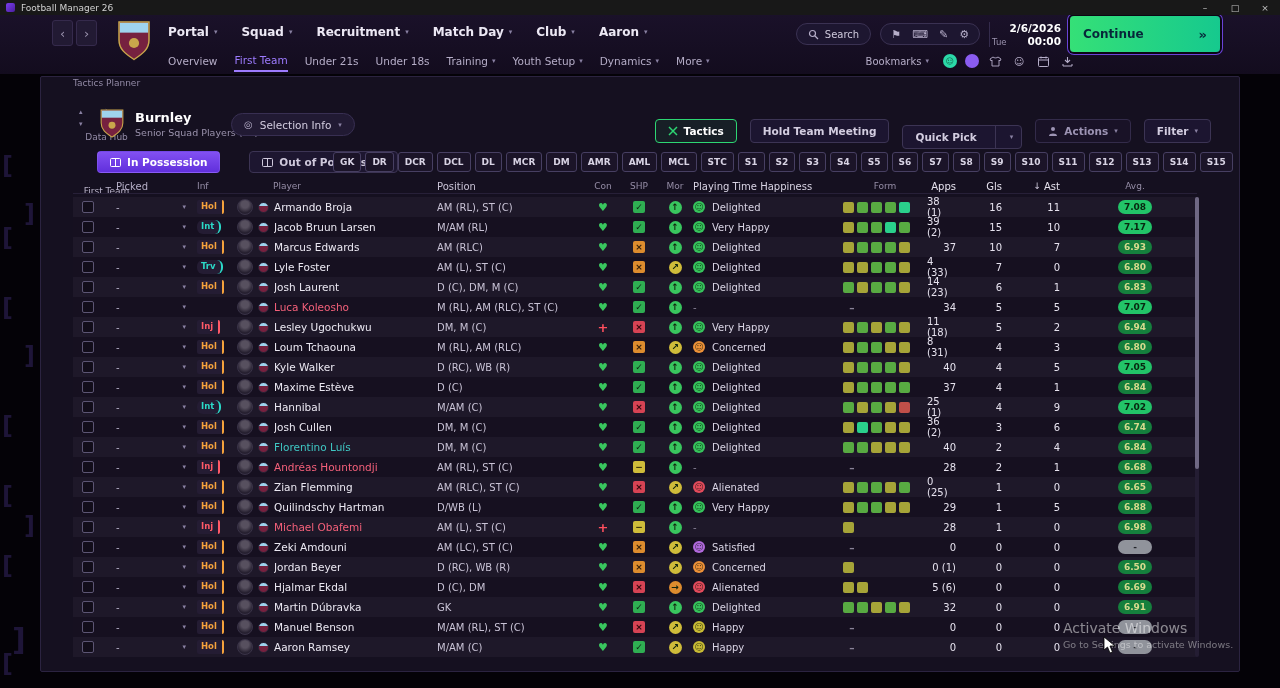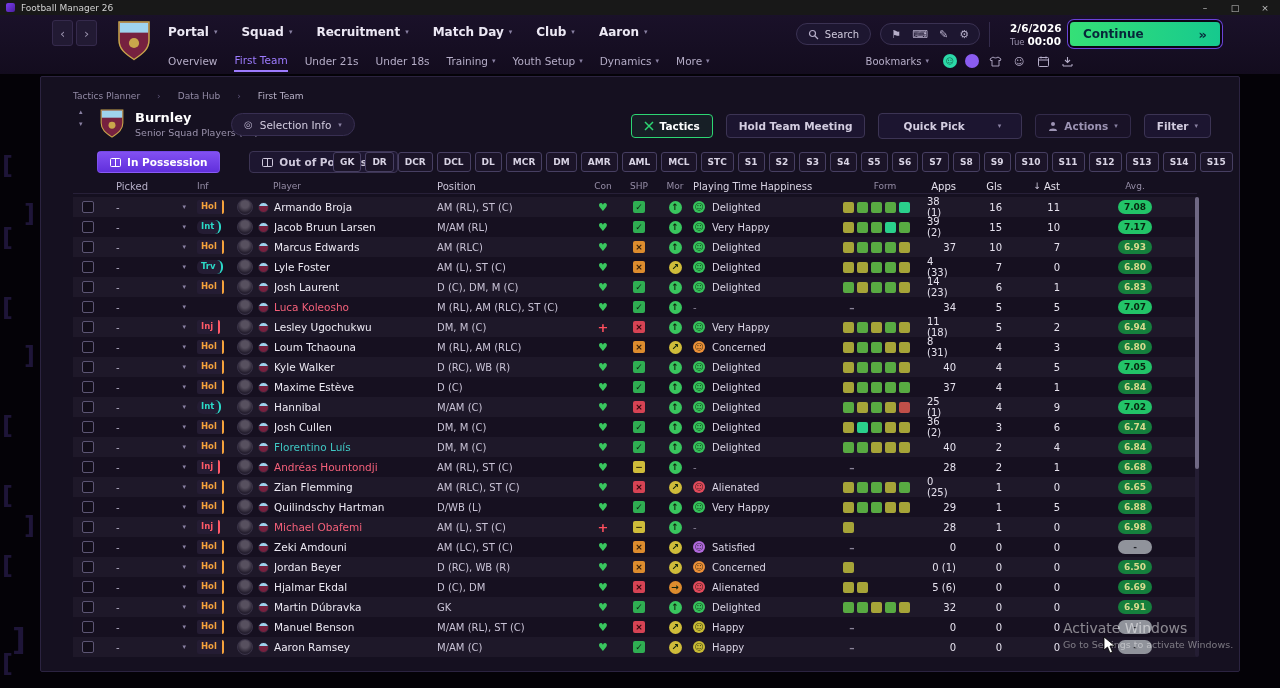--- a/index.html
+++ b/index.html
@@ -30,63 +30,63 @@
   .navcrest{position:absolute;left:116px;top:3px;width:36px;height:44px;}
   .menus{position:absolute;left:168px;top:0;height:33px;display:flex;align-items:center;gap:24px;}
   .menu-item{display:flex;align-items:center;gap:5px;font-size:12px;font-weight:600;color:#ece8f4;cursor:default;}
   .chev{font-size:7px;color:#8a81a3;}
   .nav-right{position:absolute;right:60px;top:4px;height:30px;display:flex;align-items:center;gap:9px;}
   .searchpill{display:flex;align-items:center;gap:6px;height:22px;padding:0 11px;border-radius:11px;
     border:1px solid #3a3152;background:#1d1630;font-size:10px;color:#cfc9dc;}
   .iconpill{display:flex;align-items:center;gap:11px;height:22px;padding:0 10px;border-radius:11px;
     border:1px solid #3a3152;background:#1d1630;color:#b6aec9;font-size:11px;}
   .iconpill span{line-height:1;}
-  .dtbox{border-left:1px solid #342b4c;padding-left:20px;width:72px;}
+  .dtbox{border-left:1px solid #342b4c;padding-left:2px;width:72px;}
   .dt-date{font-size:10.5px;font-weight:700;color:#fff;text-align:right;}
   .dt-row{display:flex;justify-content:space-between;align-items:baseline;margin-top:1px;}
   .dt-day{font-size:8.5px;color:#9a92ad;}
   .dt-time{font-size:10.5px;font-weight:700;color:#fff;}
-  .continuebtn{width:150px;height:24px;border-radius:4px;display:flex;align-items:center;
+  .continuebtn{width:150px;height:36px;border-radius:4px;display:flex;align-items:center;
     justify-content:space-between;padding:0 13px;
     background:linear-gradient(90deg,#35e077,#16c98e);
     box-shadow:0 0 0 2px #0b0614,0 0 0 3px #6a43d8;}
   .continuebtn .ct{font-size:12px;font-weight:800;color:#07263a;}
   .continuebtn .ci{font-size:13px;font-weight:800;color:#07263a;}
 
   .subtabs{position:absolute;left:168px;top:33px;height:26px;display:flex;align-items:center;gap:17px;}
   .subtab{display:flex;align-items:center;gap:4px;font-size:10.5px;color:#b5adc7;padding:4px 0;text-align:center;}
   .subtab.active{color:#9d7bff;border-bottom:2px solid #9d7bff;}
   .subnav-right{position:absolute;right:205px;top:33px;height:26px;display:flex;align-items:center;gap:8px;color:#b6aec9;}
   .bk-label{display:flex;align-items:center;gap:4px;font-size:10px;color:#b5adc7;margin-right:6px;}
   .rico{width:16px;height:16px;display:flex;align-items:center;justify-content:center;font-size:10px;}
   .circ{width:14px;height:14px;border-radius:50%;display:flex;align-items:center;justify-content:center;font-size:8px;color:rgba(0,0,0,.6);}
   .circ.teal{background:#2bd9a8;}
   .circ.purple{background:#8a5cf0;}
 
   
   .panel{position:absolute;left:40px;top:76px;width:1200px;height:596px;background:#151020;
     border:1px solid #2b2340;border-radius:2px;z-index:2;}
-  .breadcrumb{position:absolute;left:32px;top:14px;display:flex;align-items:center;gap:17px;font-size:9px;}
+  .breadcrumb{position:absolute;left:32px;top:1px;display:flex;align-items:center;gap:17px;font-size:9px;flex-direction:column;}
   .bc-item{color:#938ba6;}
   .bc-item:last-child{color:#b9b2c8;}
   .bc-sep{color:#5c5476;font-size:9px;}
 
   .collapsers{position:absolute;left:38px;top:32px;display:flex;flex-direction:column;gap:5px;color:#8a81a3;font-size:7px;line-height:1;}
   .hdrcrest{position:absolute;left:58px;top:30px;width:26px;height:32px;}
   .clubname{position:absolute;left:94px;top:33px;font-size:13px;font-weight:700;color:#fff;}
   .clubsub{position:absolute;left:94px;top:50px;font-size:9.5px;color:#9a92ac;}
   .selpill{position:absolute;left:190px;top:36px;height:23px;display:flex;align-items:center;gap:7px;
     padding:0 12px;border-radius:12px;border:1px solid #382f52;background:#211a33;font-size:10.5px;color:#d3cde0;}
   .selpill .eye{font-size:10px;color:#b6aec9;}
 
   .hdrbtns{position:absolute;right:28px;top:36px;display:flex;align-items:center;gap:13px;}
   .btn{display:inline-flex;align-items:center;gap:6px;height:24px;padding:0 12px;border-radius:4px;
     border:1px solid #3c3454;background:#1c1530;color:#d3cde0;font-size:10.5px;font-weight:600;}
   .btn.tactics{border-color:#2dd673;background:rgba(45,214,115,.08);color:#fff;}
-  .btn.quickpick{padding:12px;}
+  .btn.quickpick{padding:0;margin-top:12px;}
   .qp-main{padding:0 12px;display:flex;align-items:center;height:100%;}
   .qp-sep{width:1px;height:100%;background:#3c3454;}
   .qp-chev{padding:0 8px;display:flex;align-items:center;height:100%;}
   .btn.actions{color:#9d94b4;border-color:#332b4a;background:#191227;}
 
   .postabs{position:absolute;left:36px;top:74px;display:flex;gap:9px;}
   .pospill{display:flex;align-items:center;gap:6px;height:22px;padding:0 12px;border-radius:4px;
     font-size:10.5px;font-weight:700;margin-left:20px;}
   .pospill.in{background:linear-gradient(180deg,#8250f2,#6130dc);color:#fff;border:1px solid #9a74ff55;}
   .pospill.out{background:#1d1630;color:#cfc9dc;border:1px solid #3c3454;}

